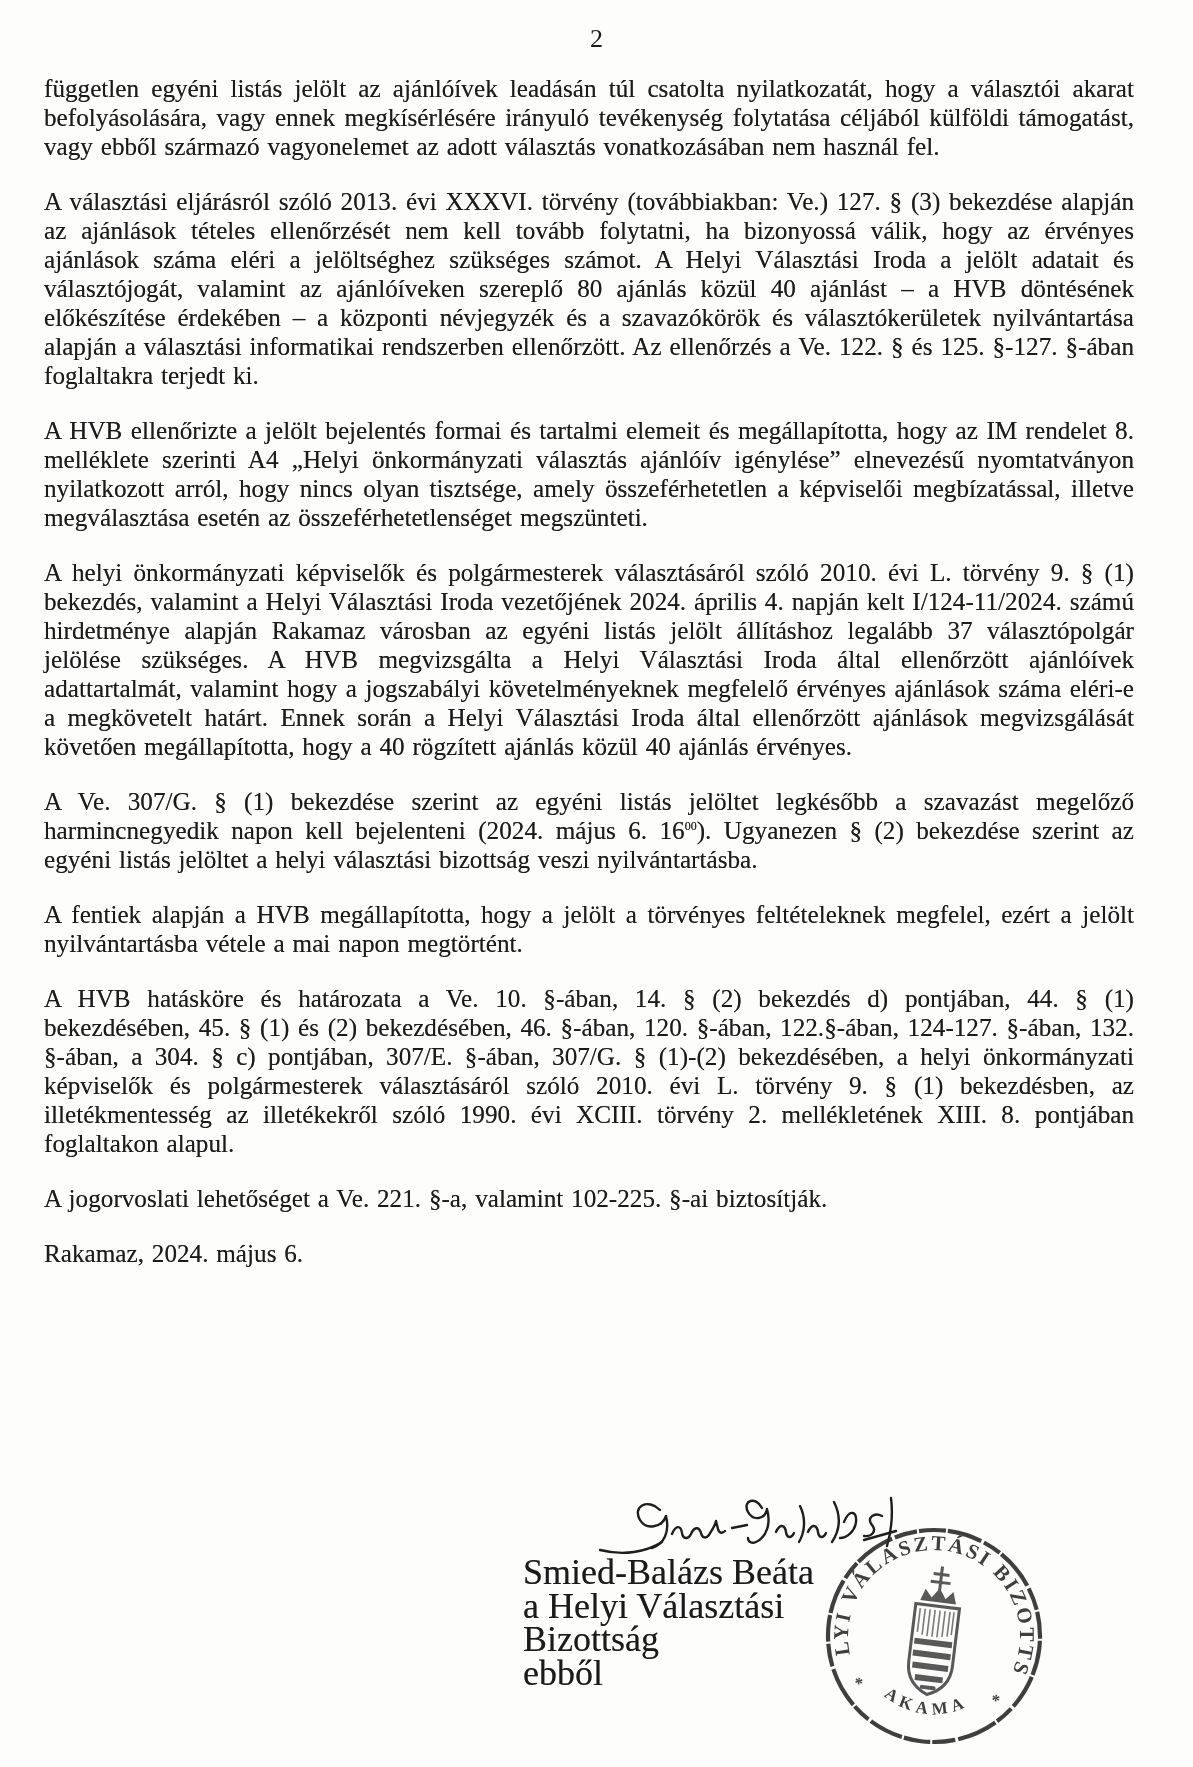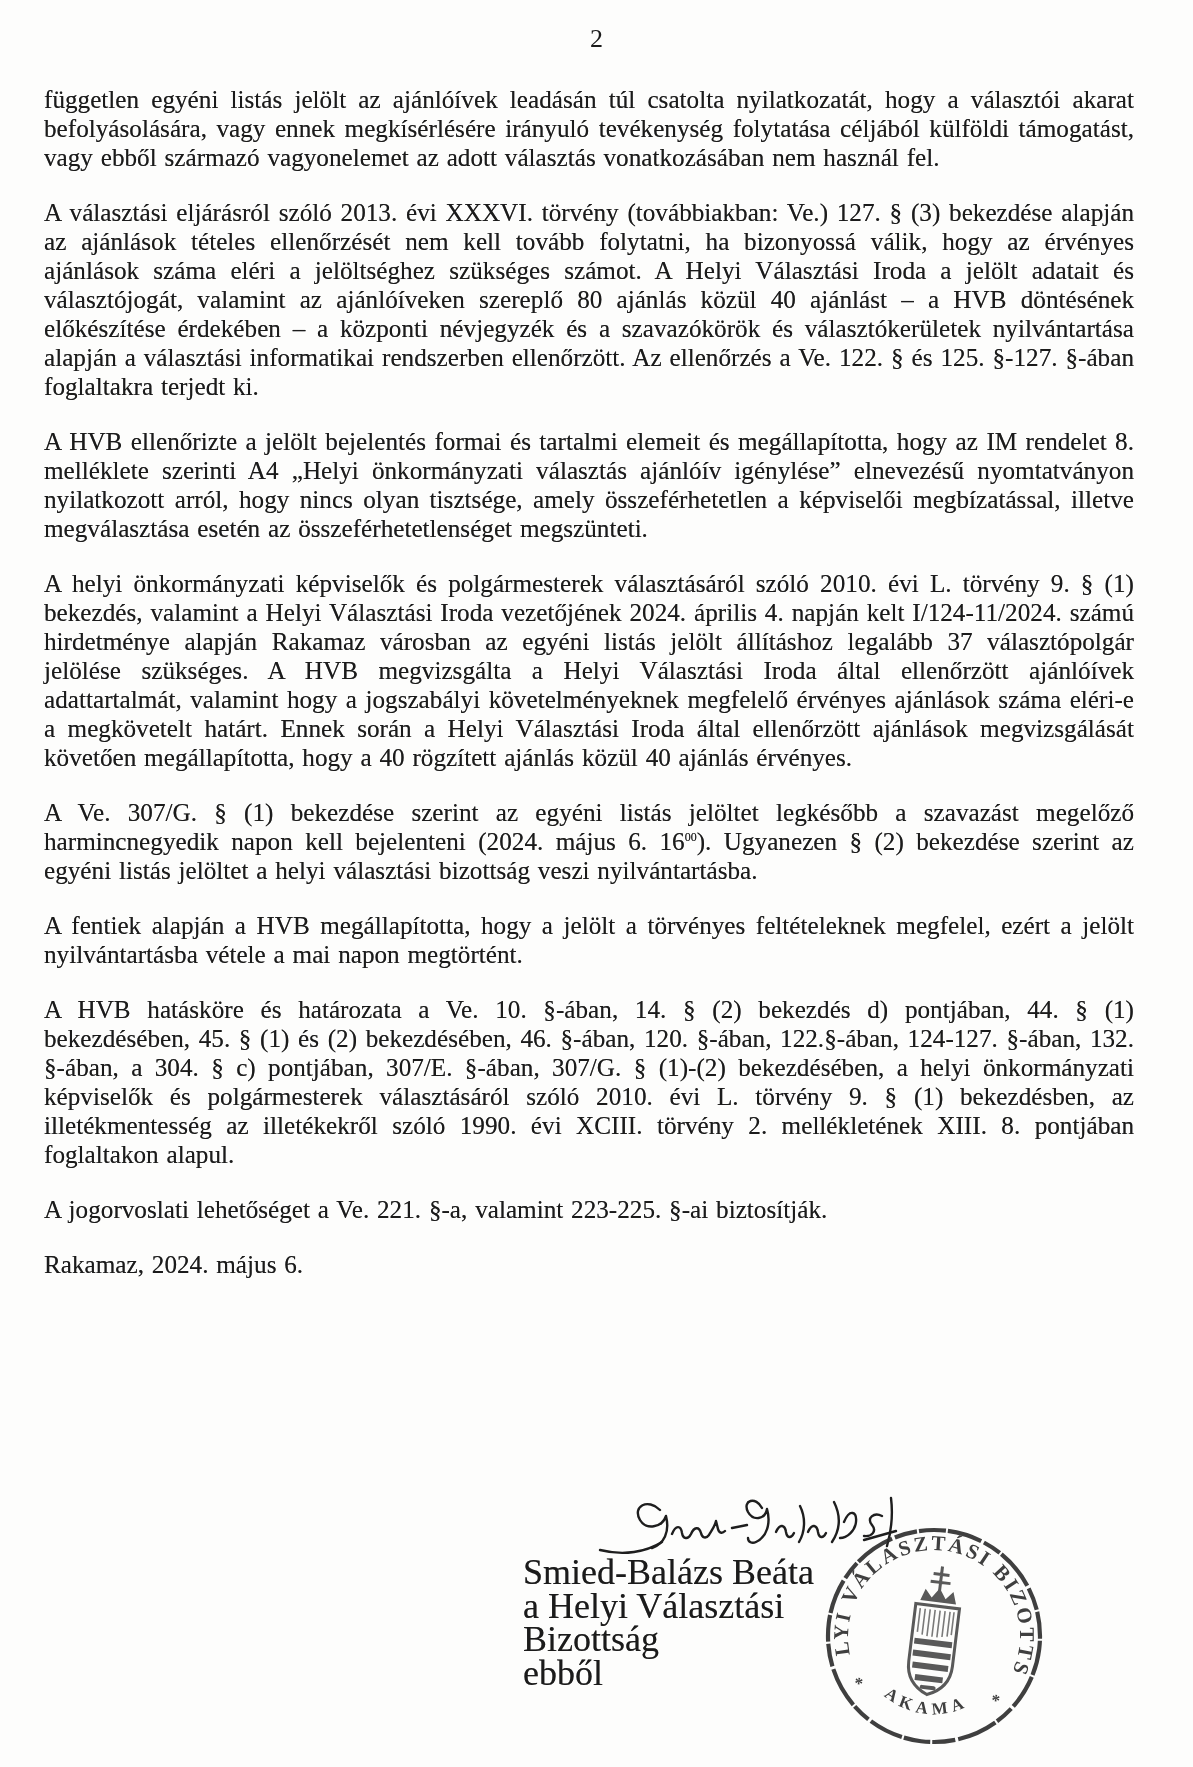--- a/index.html
+++ b/index.html
@@ -10,21 +10,21 @@
     color:#1b1b1b;
     position:relative;
     overflow:hidden;
   }
   .page{position:absolute;inset:0;}
   .page-number{
     position:absolute;top:24px;left:0;width:100%;
     text-align:center;font-size:26px;
   }
   .content{
-    position:absolute;left:44px;top:85px;width:1090px;
+    position:absolute;left:44px;top:74px;width:1090px;
   }
   .content p{
     margin:0 0 26px 0;
     font-size:25.2px;
     line-height:29px;
     text-align:justify;
     text-shadow:0 0 .4px rgba(10,10,10,.55);
     word-spacing:1.5px;
   }
   .content p.no-justify{text-align:left;}
@@ -68,21 +68,21 @@
   <div class="page-number">2</div>
 
   <main class="content">
     <p>független egyéni listás jelölt az ajánlóívek leadásán túl csatolta nyilatkozatát, hogy a választói akarat befolyásolására, vagy ennek megkísérlésére irányuló tevékenység folytatása céljából külföldi támogatást, vagy ebből származó vagyonelemet az adott választás vonatkozásában nem használ fel.</p>
     <p>A választási eljárásról szóló 2013. évi XXXVI. törvény (továbbiakban: Ve.) 127. § (3) bekezdése alapján az ajánlások tételes ellenőrzését nem kell tovább folytatni, ha bizonyossá válik, hogy az érvényes ajánlások száma eléri a jelöltséghez szükséges számot. A Helyi Választási Iroda a jelölt adatait és választójogát, valamint az ajánlóíveken szereplő 80 ajánlás közül 40 ajánlást – a HVB döntésének előkészítése érdekében – a központi névjegyzék és a szavazókörök és választókerületek nyilvántartása alapján a választási informatikai rendszerben ellenőrzött. Az ellenőrzés a Ve. 122. § és 125. §-127. §-ában foglaltakra terjedt ki.</p>
     <p>A HVB ellenőrizte a jelölt bejelentés formai és tartalmi elemeit és megállapította, hogy az IM rendelet 8. melléklete szerinti A4 „Helyi önkormányzati választás ajánlóív igénylése” elnevezésű nyomtatványon nyilatkozott arról, hogy nincs olyan tisztsége, amely összeférhetetlen a képviselői megbízatással, illetve megválasztása esetén az összeférhetetlenséget megszünteti.</p>
     <p>A helyi önkormányzati képviselők és polgármesterek választásáról szóló 2010. évi L. törvény 9. § (1) bekezdés, valamint a Helyi Választási Iroda vezetőjének 2024. április 4. napján kelt I/124-11/2024. számú hirdetménye alapján Rakamaz városban az egyéni listás jelölt állításhoz legalább 37 választópolgár jelölése szükséges. A HVB megvizsgálta a Helyi Választási Iroda által ellenőrzött ajánlóívek adattartalmát, valamint hogy a jogszabályi követelményeknek megfelelő érvényes ajánlások száma eléri-e a megkövetelt határt. Ennek során a Helyi Választási Iroda által ellenőrzött ajánlások megvizsgálását követően megállapította, hogy a 40 rögzített ajánlás közül 40 ajánlás érvényes.</p>
     <p><span>A Ve. 307/G. § (1) bekezdése szerint az egyéni listás jelöltet legkésőbb a szavazást megelőző harmincnegyedik napon kell bejelenteni (2024. május 6. 16</span><sup>00</sup><span>). Ugyanezen § (2) bekezdése szerint az egyéni listás jelöltet a helyi választási bizottság veszi nyilvántartásba.</span></p>
     <p>A fentiek alapján a HVB megállapította, hogy a jelölt a törvényes feltételeknek megfelel, ezért a jelölt nyilvántartásba vétele a mai napon megtörtént.</p>
     <p>A HVB hatásköre és határozata a Ve. 10. §-ában, 14. § (2) bekezdés d) pontjában, 44. § (1) bekezdésében, 45. § (1) és (2) bekezdésében, 46. §-ában, 120. §-ában, 122.§-ában, 124-127. §-ában, 132. §-ában, a 304. § c) pontjában, 307/E. §-ában, 307/G. § (1)-(2) bekezdésében, a helyi önkormányzati képviselők és polgármesterek választásáról szóló 2010. évi L. törvény 9. § (1) bekezdésben, az illetékmentesség az illetékekről szóló 1990. évi XCIII. törvény 2. mellékletének XIII. 8. pontjában foglaltakon alapul.</p>
-    <p>A jogorvoslati lehetőséget a Ve.  221. §-a, valamint 223-225. §-ai biztosítják.</p>
+    <p>A jogorvoslati lehetőséget a Ve.  221. §-a, valamint 102-225. §-ai biztosítják.</p>
     <p class="no-justify dateline">Rakamaz, 2024. május 6.</p>
   </main>
 
   <svg class="signature-script" viewBox="0 0 302 74" xmlns="http://www.w3.org/2000/svg" aria-hidden="true">
     <path d="M4 58 C28 64 50 60 66 50"></path>
     <path d="M64 18 C52 6 36 14 44 28 C50 38 66 36 70 24 C74 40 68 52 56 56"></path>
     <path d="M76 42 c4 -10 9 -8 10 -1 c1 6 6 7 9 1 c3 -7 8 -8 10 -1 c1 5 5 6 8 2 c3 -5 6 -9 7 -14 l2 8 c1 4 4 5 7 2"></path>
     <path d="M136 36 l15 -3"></path>
     <path d="M166 16 C160 4 146 8 152 20 C157 29 169 28 171 17 C175 31 171 45 160 50 C156 52 152 50 152 46"></path>
     <path d="M180 40 c4 -9 9 -7 10 0 c1 6 5 7 8 1"></path>

